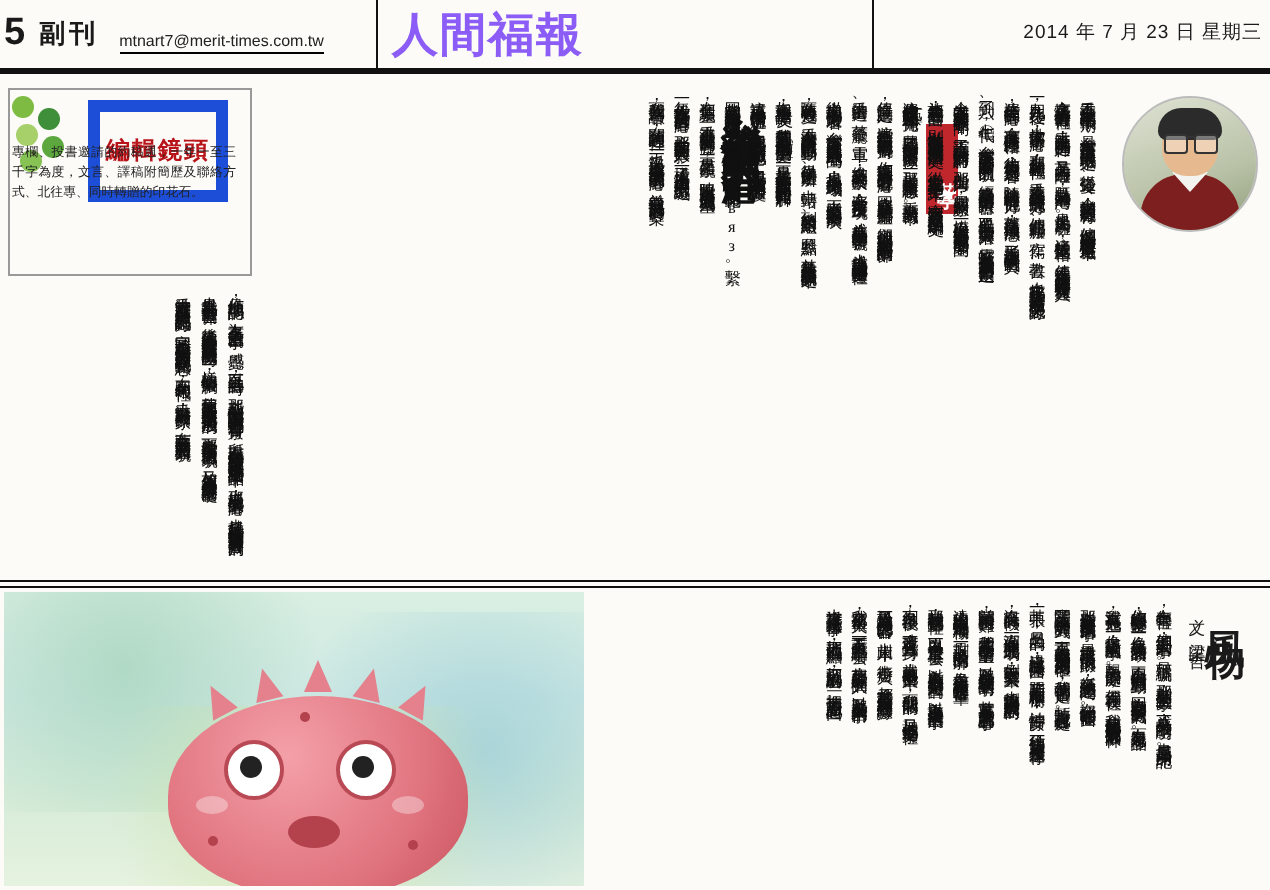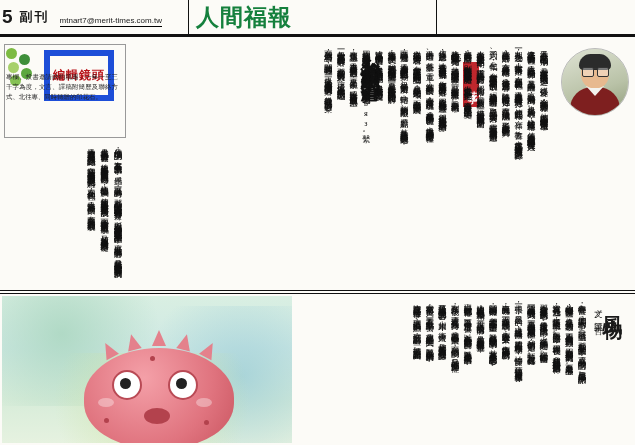--- a/index.html
+++ b/index.html
@@ -33,21 +33,21 @@
   }
   .masthead-sep{
     position:absolute;left:188px;top:0;width:1px;height:34px;background:#111;
   }
   .logo-wrap{
     position:absolute;left:196px;top:2px;width:240px;height:30px;
     display:flex;align-items:center;gap:6px;
   }
   .logo-cn{
     font-size:23px;font-weight:bold;letter-spacing:1px;
-    color:#15803d;
+    color:#8b5cf6;
     font-family:"DejaVu Serif",serif;
   }
   .logo-en{
     font-size:17px;font-weight:bold;letter-spacing:0px;color:#111;
     font-family:"Liberation Serif",serif;
   }
   .masthead-sep2{
     position:absolute;left:436px;top:0;width:1px;height:34px;background:#111;
   }
   .dateline{
@@ -225,20 +225,21 @@
   <div class="masthead">
     <div class="pagenum">5</div>
     <div class="section-name">副刊</div>
     <div class="mail">mtnart7@merit-times.com.tw</div>
   </div>
   <div class="masthead-sep"></div>
   <div class="logo-wrap">
     <div class="logo-cn">人間福報</div>
   </div>
   <div class="masthead-sep2"></div>
+  <div class="dateline">2014 年 7 月 23 日 星期三</div>
   <div class="rule-2"></div>
 
   <div class="editor-box"></div>
   <div class="deco-dots">
     <span class="dot d1"></span>
       <span class="dot d2"></span>
       <span class="dot d3"></span>
     <span class="dot d4"></span>
       <span class="dot d5"></span>
   </div>

